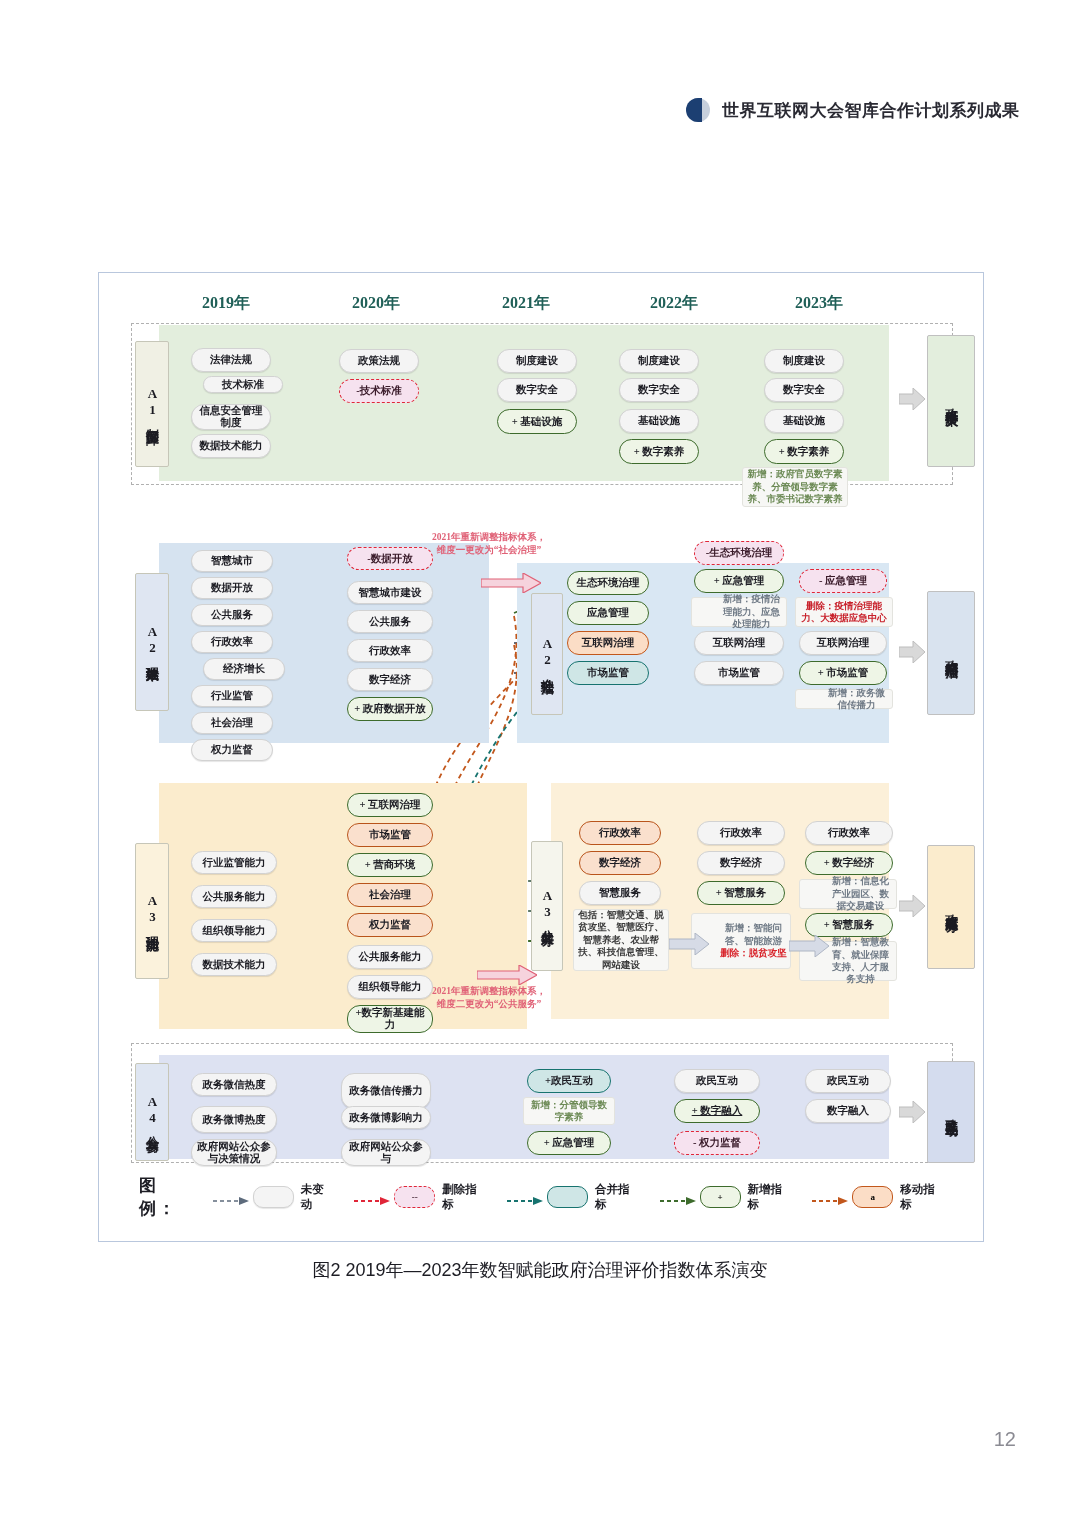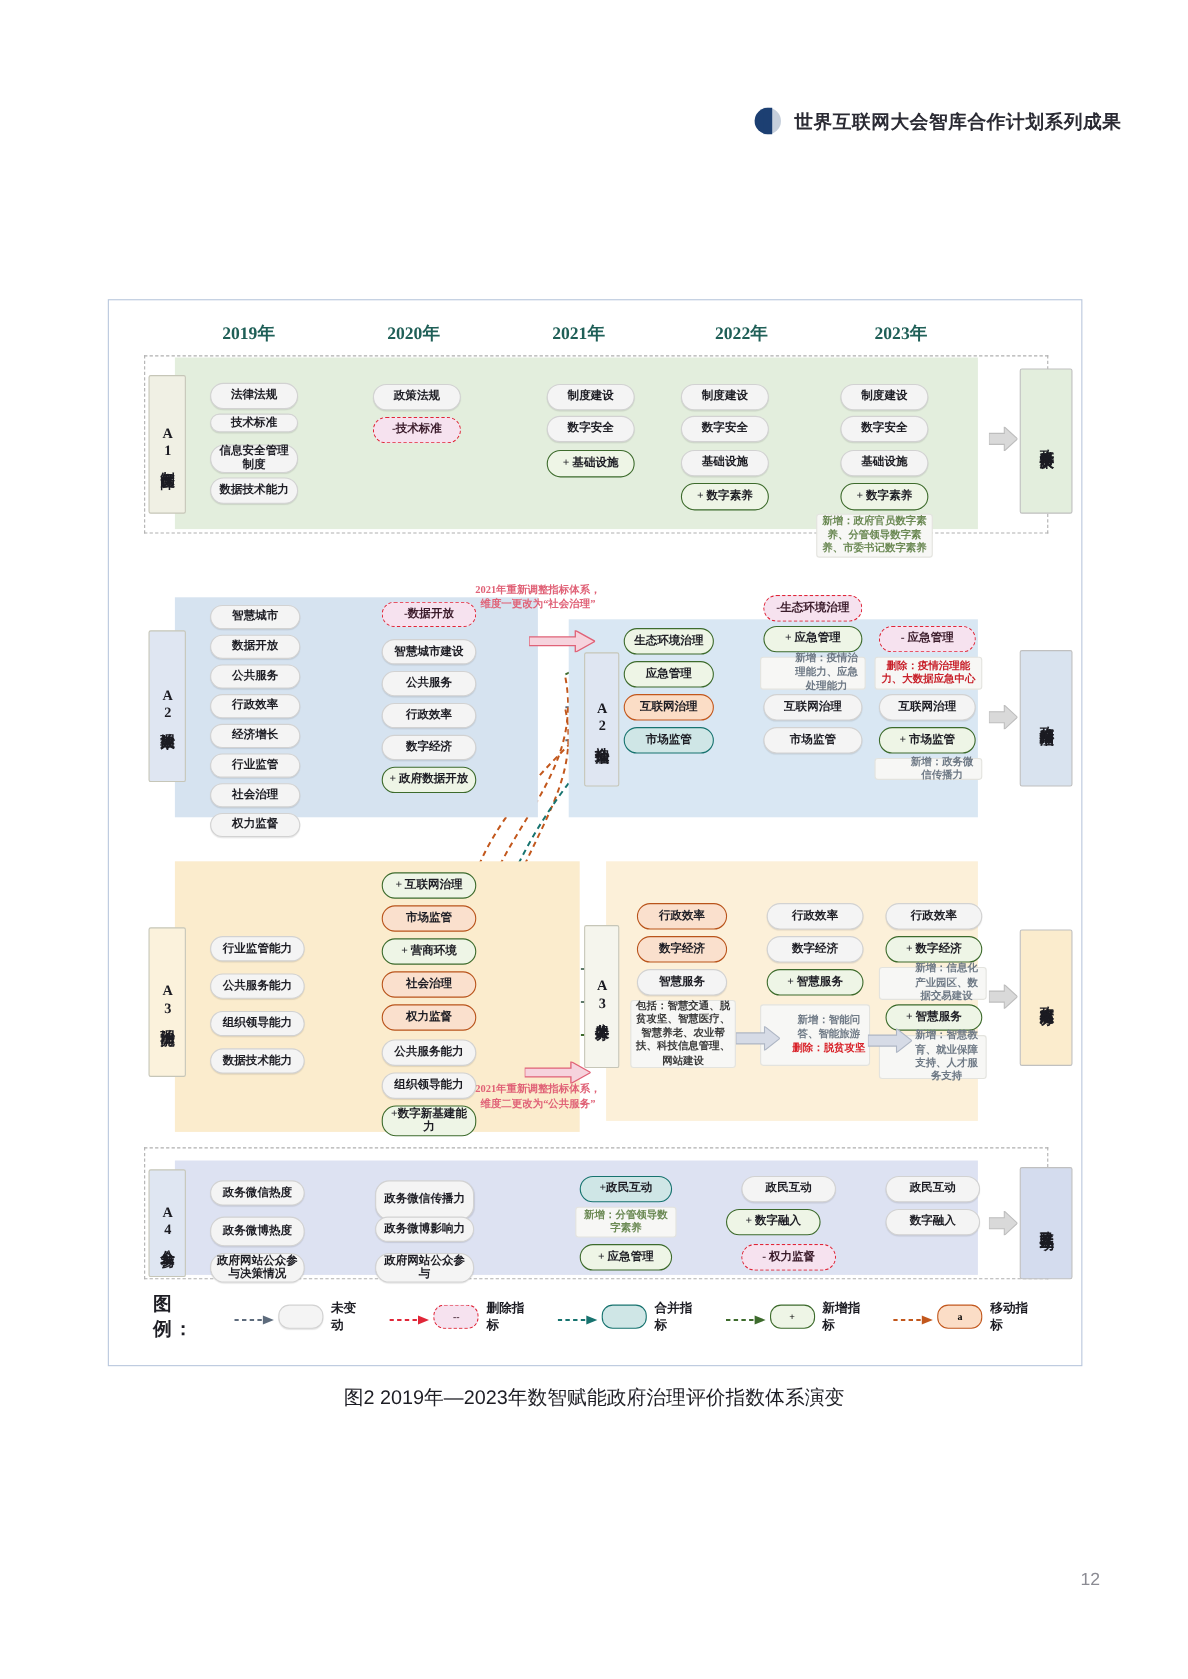--- a/index.html
+++ b/index.html
@@ -8,21 +8,21 @@
     font-family:"Liberation Serif","DejaVu Serif",serif;
     position:relative;overflow:hidden;
   }
   
   .page-header{position:absolute;left:686px;top:98px;display:flex;align-items:center;gap:12px;}
   .hdr-dot{width:24px;height:24px;position:relative;}
   .hdr-dot .l{position:absolute;left:0;top:0;width:16px;height:24px;border-radius:12px 0 0 12px;background:#1c3f72;}
   .hdr-dot .r{position:absolute;left:8px;top:0;width:16px;height:24px;border-radius:0 12px 12px 0;background:#1c3f72;opacity:.25;}
   .hdr-title{font-family:"Liberation Sans","DejaVu Sans",sans-serif;font-weight:bold;font-size:17px;color:#2a2a33;letter-spacing:.5px;}
 
-  .page-no{position:absolute;right:80px;top:1428px;font-family:"Liberation Sans",sans-serif;font-size:16px;color:#8b8b93;}
+  .page-no{position:absolute;right:64px;top:1428px;font-family:"Liberation Sans",sans-serif;font-size:20px;color:#8b8b93;}
 
   
   .figure{position:absolute;left:98px;top:272px;width:884px;height:968px;border:1px solid #b9c7dd;background:#fff;}
   .caption{position:absolute;left:0;top:1258px;width:1080px;text-align:center;
            font-family:"Liberation Sans","DejaVu Sans",sans-serif;font-size:18px;color:#1d1d24;}
 
   
   .years{position:absolute;left:0;top:20px;width:884px;height:30px;}
   .year{position:absolute;top:0;font-weight:bold;font-size:16px;color:#1f5f57;text-align:center;width:110px;}
 
@@ -173,21 +173,21 @@
   <div class="bandfill" style="left:60px;top:52px;width:730px;height:156px;background:#e3eedd;"></div>
   <div class="dimbox" style="left:36px;top:68px;width:28px;height:116px;background:#f0f0e4;">A1制度保障</div>
   <div class="outbox" style="left:828px;top:62px;width:46px;height:130px;background:#e3eedd;">政府科学决策</div>
   <div style="position:absolute;left:800px;top:115px;width:26px;height:22px;">
     <svg width="26" height="22" viewBox="0 0 26 22">
         <path d="M0,6 L14,6 L14,0 L26,11 L14,22 L14,16 L0,16 z" fill="#d9d9d9" stroke="#bdbdbd"></path>
       </svg>
   </div>
 
   <div class="node n-plain" style="left:92px;top:75px;width:80px;height:24px;">法律法规</div>
-  <div class="node n-plain" style="left:92px;top:103px;width:80px;height:17px;">技术标准</div>
+  <div class="node n-plain" style="left:104px;top:103px;width:80px;height:17px;">技术标准</div>
   <div class="node n-plain" style="left:92px;top:131px;width:80px;height:26px;">信息安全管理制度</div>
   <div class="node n-plain" style="left:92px;top:161px;width:80px;height:24px;">数据技术能力</div>
 
   <div class="node n-plain" style="left:240px;top:76px;width:80px;height:24px;">政策法规</div>
   <div class="node n-del" style="left:240px;top:106px;width:80px;height:24px;">-技术标准</div>
 
   <div class="node n-plain" style="left:398px;top:76px;width:80px;height:24px;">制度建设</div>
   <div class="node n-plain" style="left:398px;top:105px;width:80px;height:24px;">数字安全</div>
   <div class="node n-new" style="left:398px;top:136px;width:80px;height:25px;">+ 基础设施</div>
 
@@ -217,21 +217,21 @@
   <div style="position:absolute;left:382px;top:300px;width:60px;height:20px;">
     <svg width="60" height="20" viewBox="0 0 60 20">
         <path d="M0,6 L42,6 L42,0 L60,10 L42,20 L42,14 L0,14 z" fill="#f6d3dd" stroke="#e06277" stroke-width="1.2"></path>
       </svg>
   </div>
 
   <div class="node n-plain" style="left:92px;top:277px;width:82px;height:22px;">智慧城市</div>
   <div class="node n-plain" style="left:92px;top:304px;width:82px;height:22px;">数据开放</div>
   <div class="node n-plain" style="left:92px;top:331px;width:82px;height:22px;">公共服务</div>
   <div class="node n-plain" style="left:92px;top:358px;width:82px;height:22px;">行政效率</div>
-  <div class="node n-plain" style="left:92px;top:385px;width:82px;height:22px;">经济增长</div>
+  <div class="node n-plain" style="left:104px;top:385px;width:82px;height:22px;">经济增长</div>
   <div class="node n-plain" style="left:92px;top:412px;width:82px;height:22px;">行业监管</div>
   <div class="node n-plain" style="left:92px;top:439px;width:82px;height:22px;">社会治理</div>
   <div class="node n-plain" style="left:92px;top:466px;width:82px;height:22px;">权力监督</div>
 
   <div class="node n-del" style="left:248px;top:274px;width:86px;height:23px;">-数据开放</div>
   <div class="node n-plain" style="left:248px;top:308px;width:86px;height:23px;">智慧城市建设</div>
   <div class="node n-plain" style="left:248px;top:337px;width:86px;height:23px;">公共服务</div>
   <div class="node n-plain" style="left:248px;top:366px;width:86px;height:23px;">行政效率</div>
   <div class="node n-plain" style="left:248px;top:395px;width:86px;height:23px;">数字经济</div>
   <div class="node n-new" style="left:248px;top:424px;width:86px;height:24px;">+ 政府数据开放</div>
@@ -330,21 +330,21 @@
 
   <div class="node n-plain" style="left:242px;top:800px;width:90px;height:36px;">政务微信传播力</div>
   <div class="node n-plain" style="left:242px;top:833px;width:90px;height:23px;">政务微博影响力</div>
   <div class="node n-plain" style="left:242px;top:866px;width:90px;height:27px;">政府网站公众参与</div>
 
   <div class="node n-merge" style="left:428px;top:796px;width:84px;height:24px;">+政民互动</div>
   <div class="note greenish" style="left:424px;top:824px;width:92px;height:28px;">新增：分管领导数字素养</div>
   <div class="node n-new" style="left:428px;top:858px;width:84px;height:24px;">+ 应急管理</div>
 
   <div class="node n-plain" style="left:575px;top:796px;width:86px;height:24px;">政民互动</div>
-  <div class="node n-new" style="left:561px;top:826px;width:86px;height:24px;">+ 数字融入</div>
+  <div class="node n-new" style="left:575px;top:826px;width:86px;height:24px;text-decoration:underline;">+ 数字融入</div>
   <div class="node n-del" style="left:575px;top:858px;width:86px;height:24px;">- 权力监督</div>
 
   <div class="node n-plain" style="left:706px;top:796px;width:86px;height:24px;">政民互动</div>
   <div class="node n-plain" style="left:706px;top:826px;width:86px;height:24px;">数字融入</div>
 
   <div class="legend">
     <div class="legend-title">图例：</div>
 
     <div class="leg-item">
       <div class="leg-arrow">

